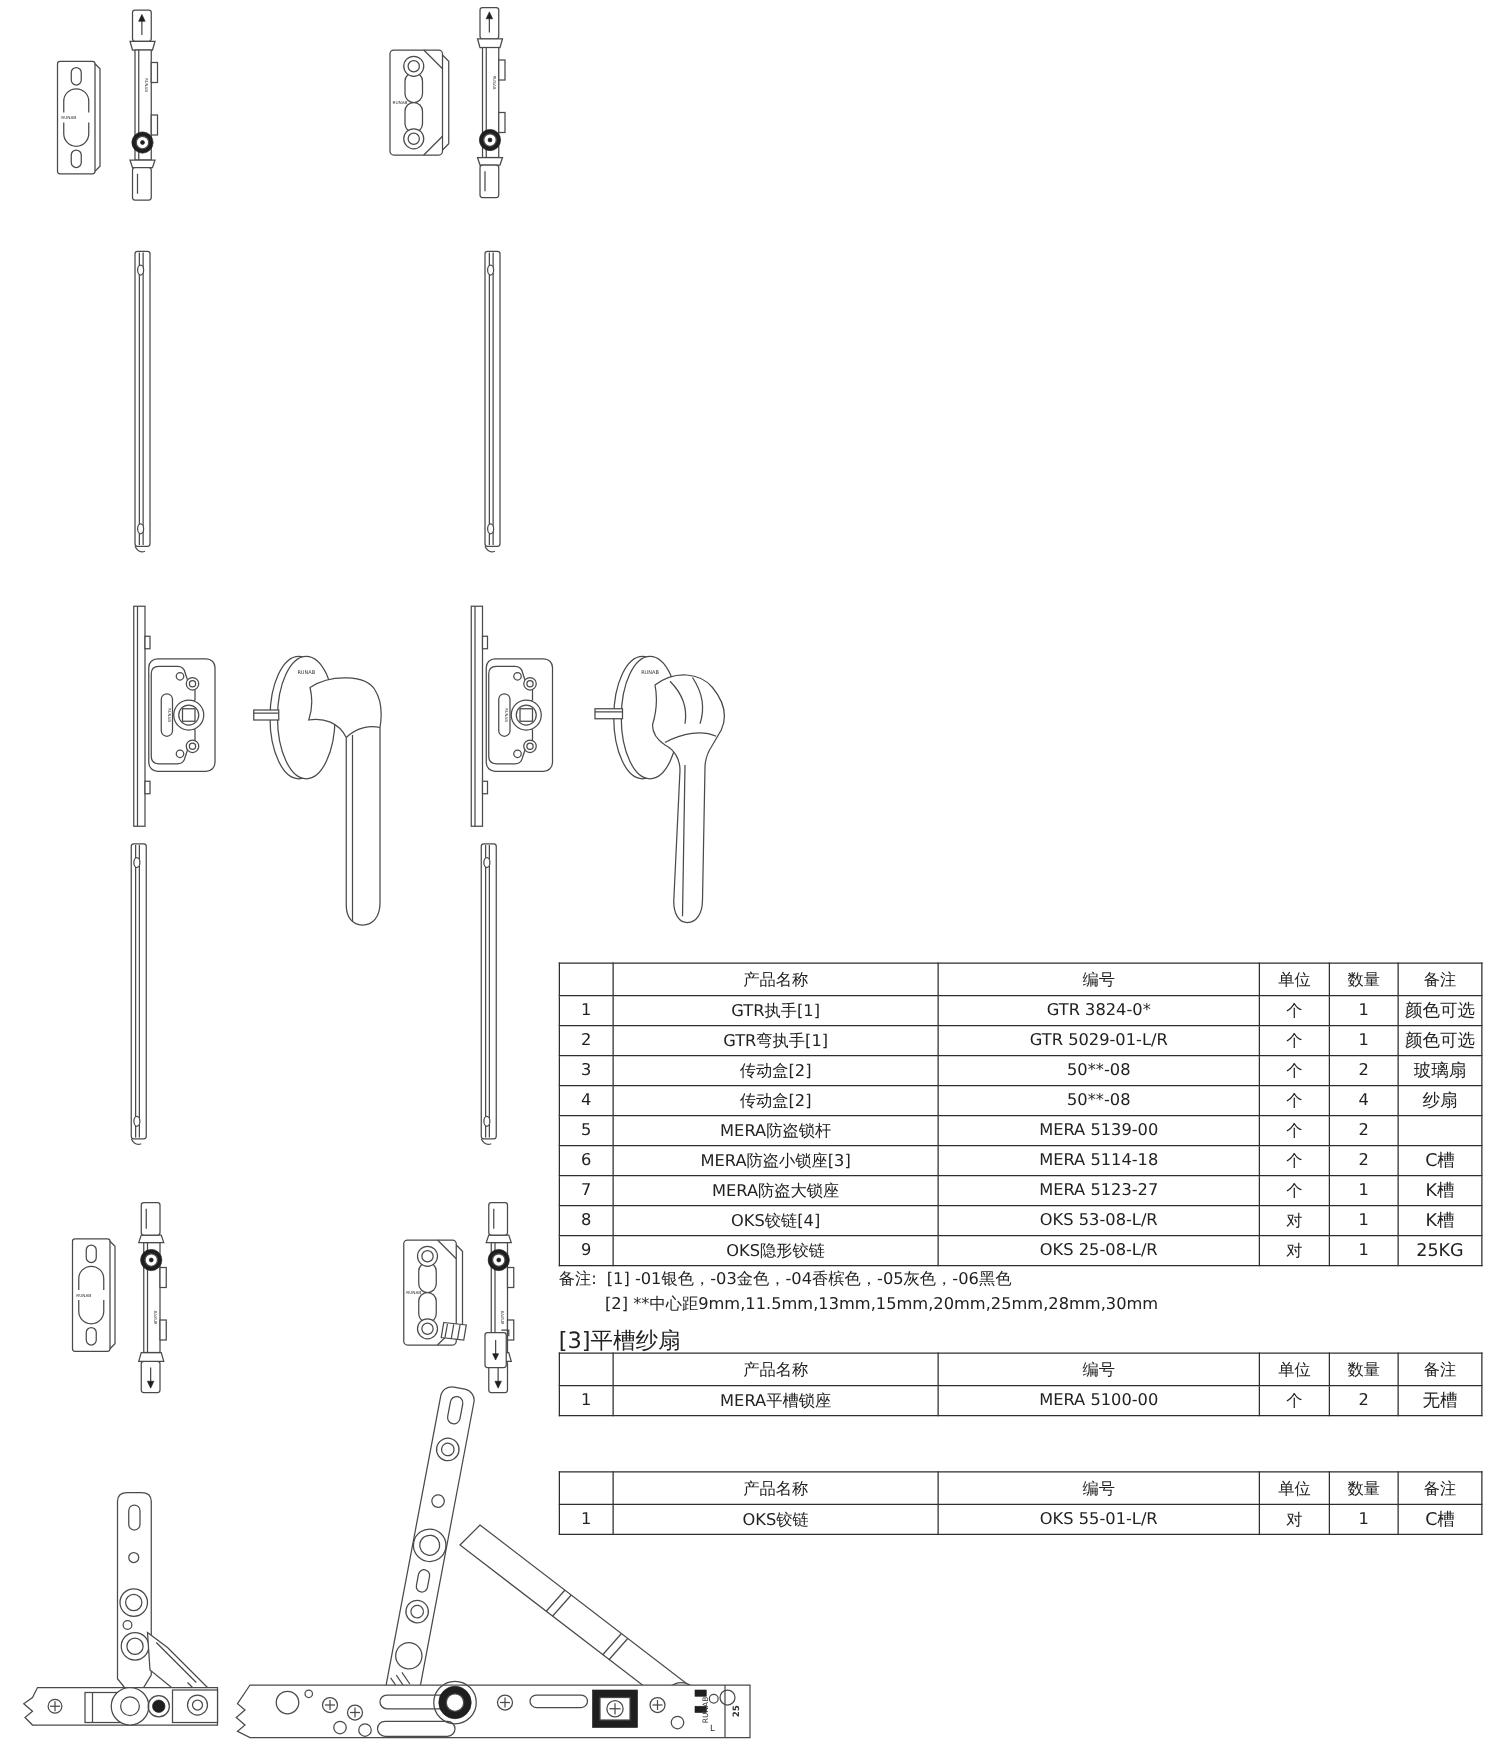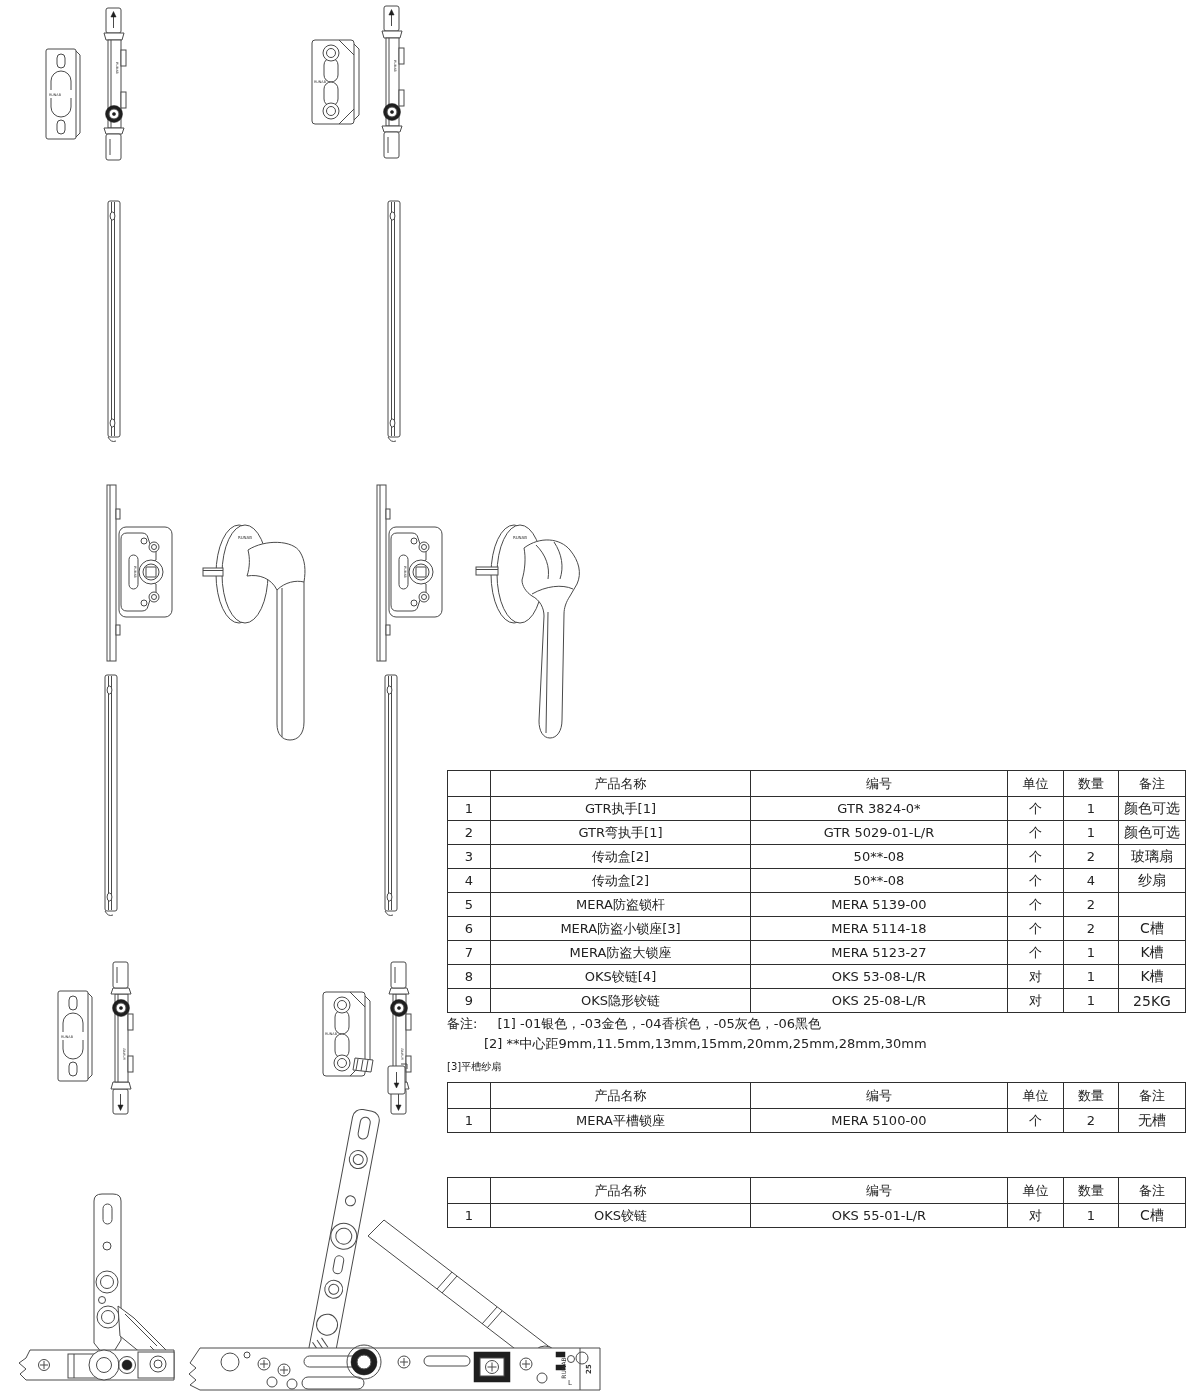--- a/index.html
+++ b/index.html
@@ -14,24 +14,24 @@
   text.mk { fill:#333; stroke:none; font-family:"DejaVu Sans",sans-serif; }
   .flipv { transform: scaleY(-1); }
 
   table { border-collapse:collapse; table-layout:fixed; width:100%; background:#fff; }
   th,td { border:1px solid #2e2e2e; text-align:center; vertical-align:middle;
           font-weight:normal; padding:0 2px; overflow:hidden; white-space:nowrap; }
   th { height:26px; font-size:13px; }
   td { height:24px; font-size:13px; }
   td:last-child { font-size:14px; }
 
-  .section-label { font-size:10px; color:#222; }
+  .section-label { font-size:18px; color:#222; }
   .notes { font-size:13px; line-height:20px; color:#222; }
   .notes .row { display:flex; }
-  .notes .lbl { margin-right:20px; }
+  .notes .lbl { margin-right:8px; }
   .notes .indent { margin-left:37px; }
 </style>
 </head>
 <body>
 
 <div class="stage">
 
   <svg class="abs" style="left:44px;top:46px" width="40" height="96" viewBox="0 0 40 96">
     <g class="ln">
       <rect class="fw" x="2" y="3" width="30" height="90" rx="2"></rect>

